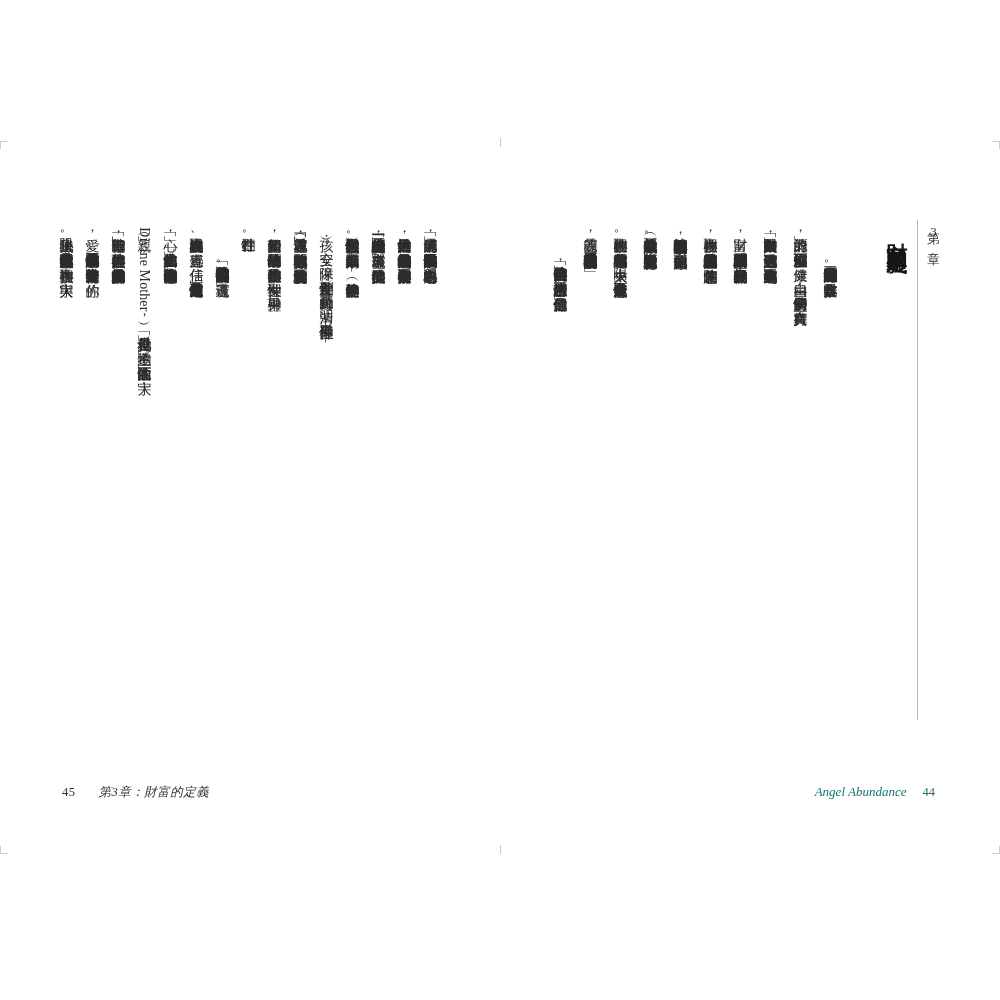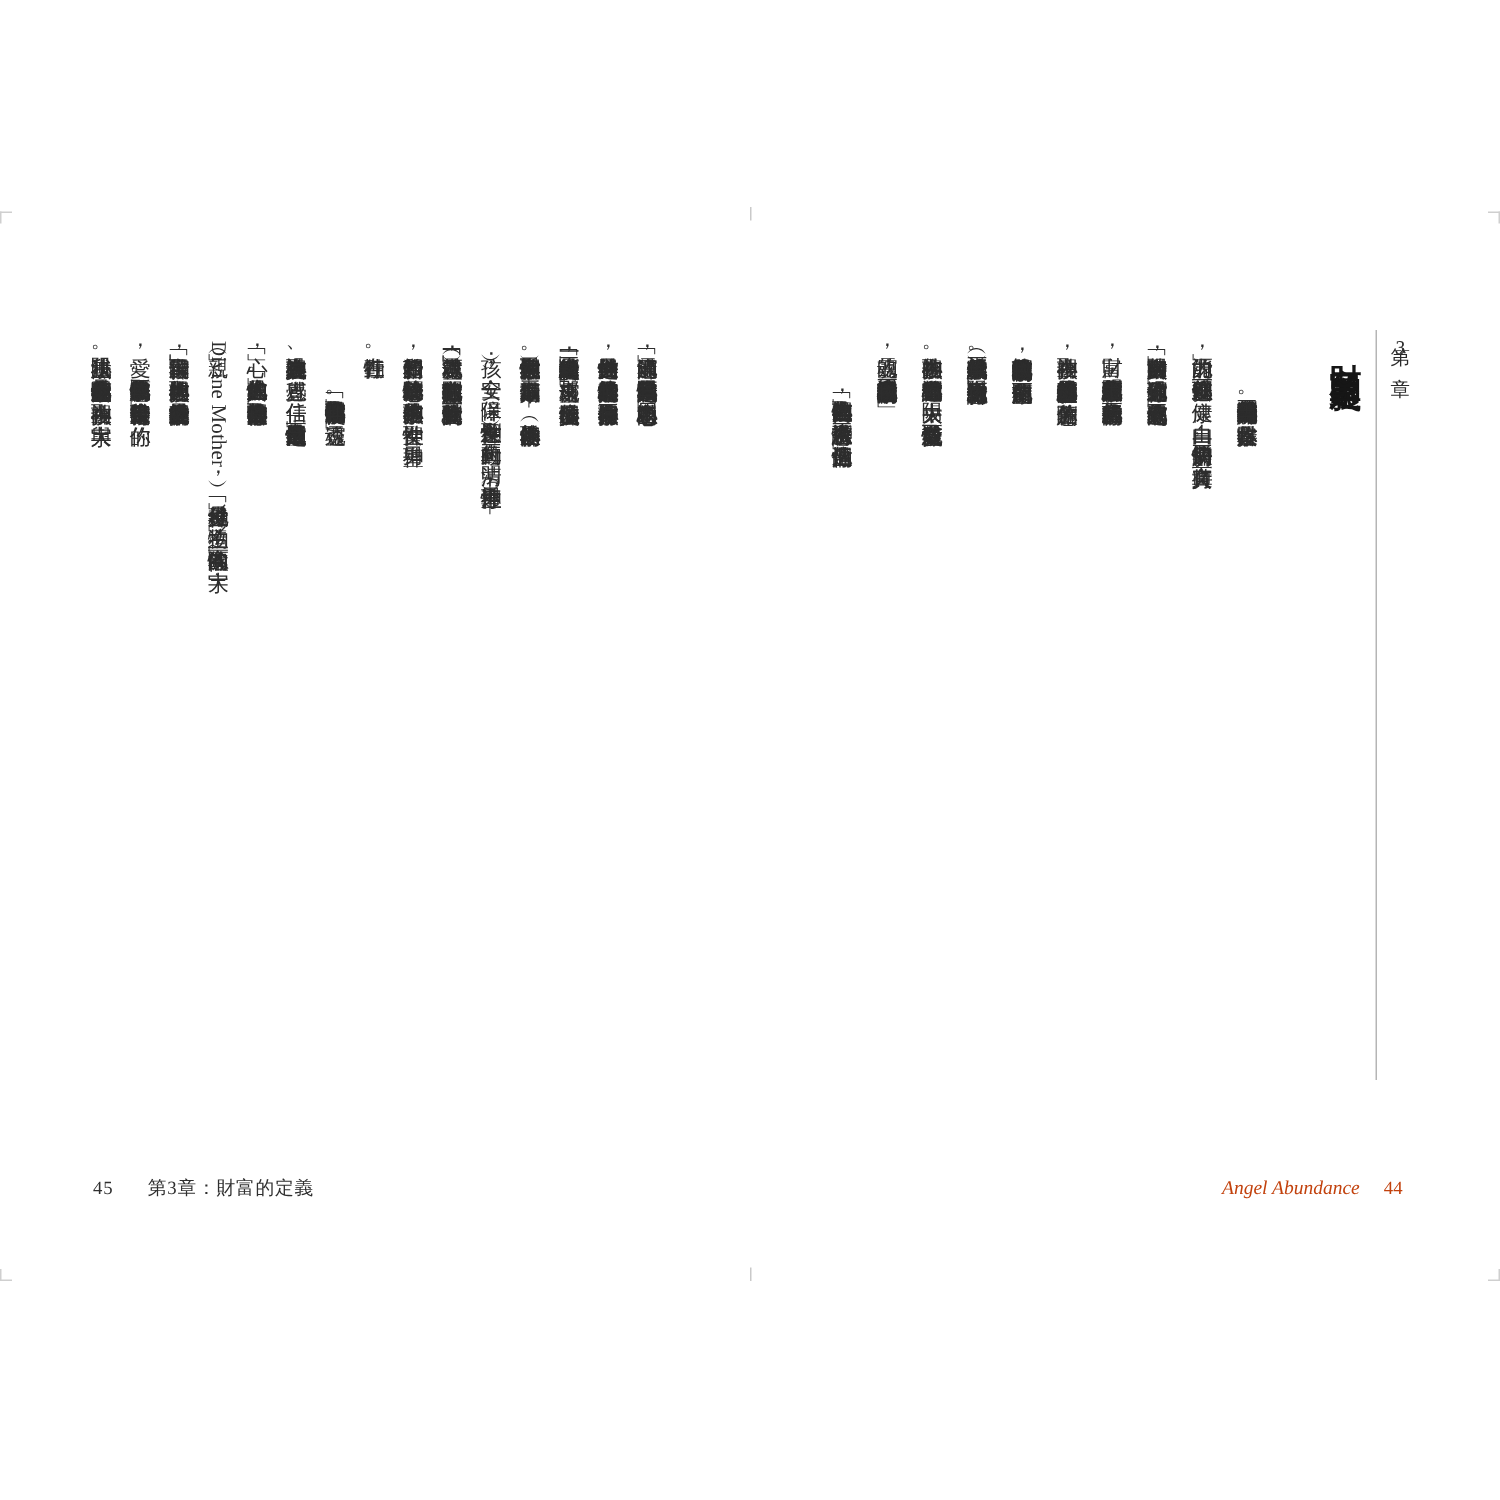--- a/index.html
+++ b/index.html
@@ -39,22 +39,22 @@
   .chapter-title{
     position:absolute;right:89px;top:226px;
     writing-mode:vertical-rl;text-orientation:upright;
     font-size:21px;font-weight:700;letter-spacing:2.5px;color:#161616;
   }
 
   
   .footer{position:absolute;top:784px;font-size:12.5px;color:#2f2f2f;}
   .footer-left{left:62px;}
   .footer-left .pageno{margin-right:23px;letter-spacing:0.5px;}
-  .footer-left .chref{letter-spacing:0.5px;}
-  .footer-right{right:65px;text-align:right;font-style:italic;font-size:13px;color:#c2410c;}
+  .footer-left .chref{letter-spacing:0.5px;font-style:italic;}
+  .footer-right{right:65px;text-align:right;font-style:italic;font-size:13px;color:#0f766e;}
   .footer-right .pageno{margin-left:16px;font-style:normal;font-size:12.5px;}
 </style>
 </head>
 <body>
 
 <div class="spread">
 
   <div class="mark tl"></div>
   <div class="mark tr"></div>
   <div class="mark bl"></div>

